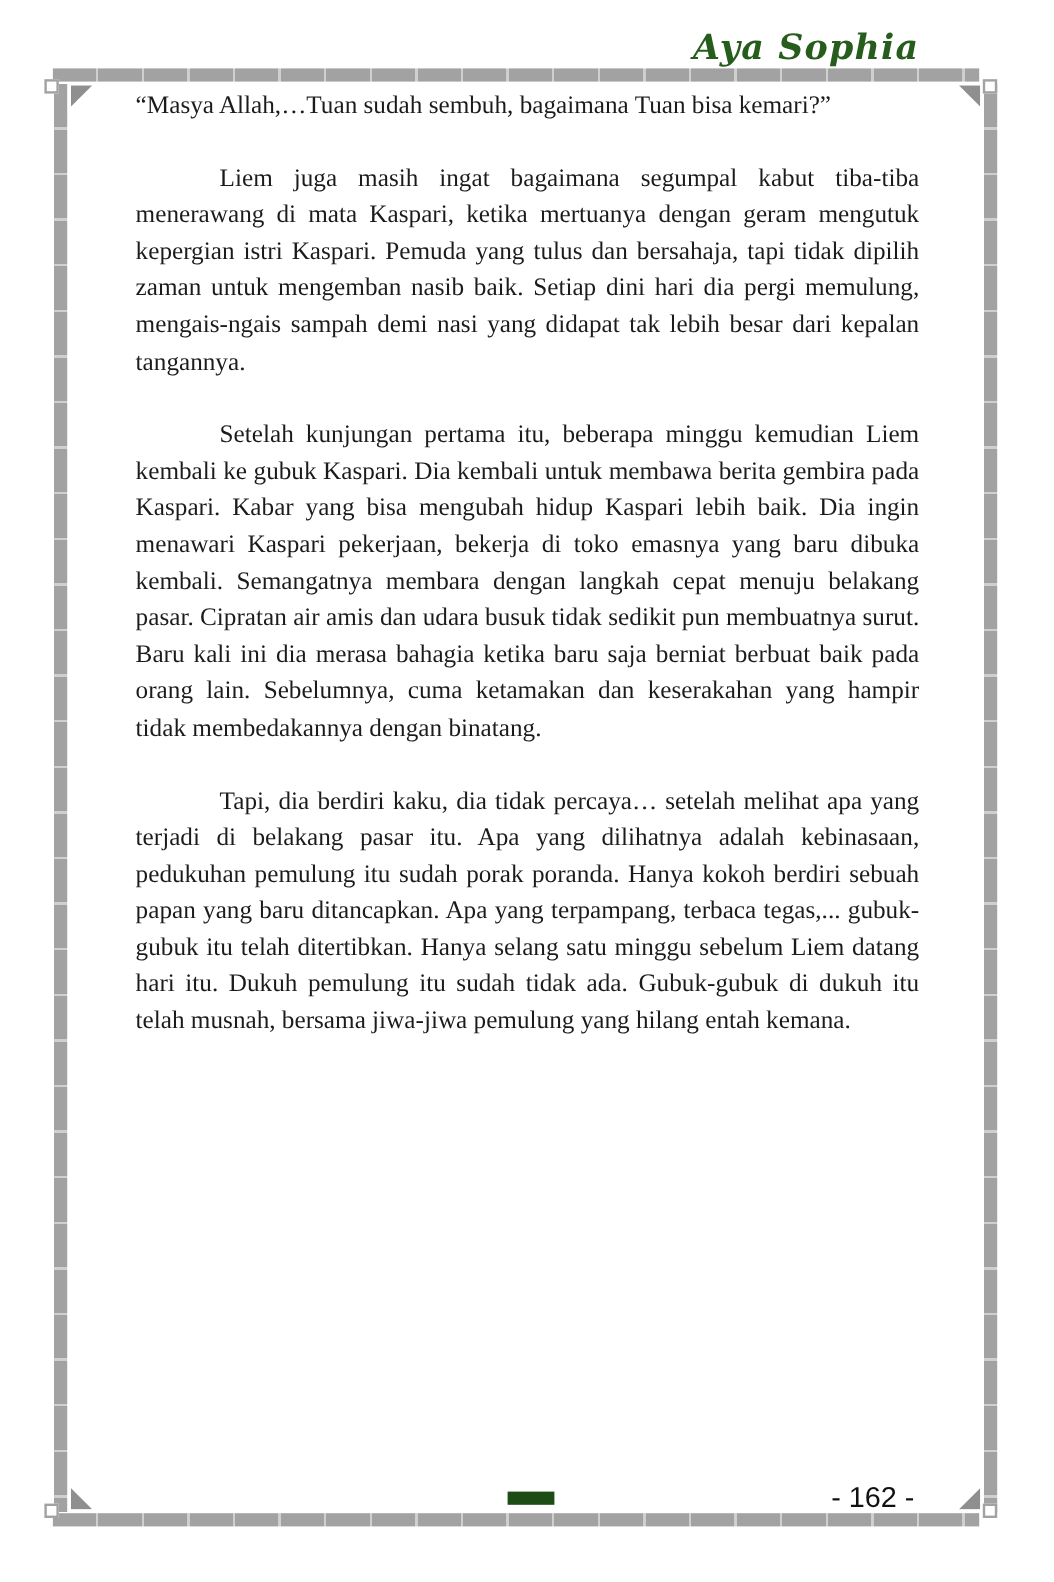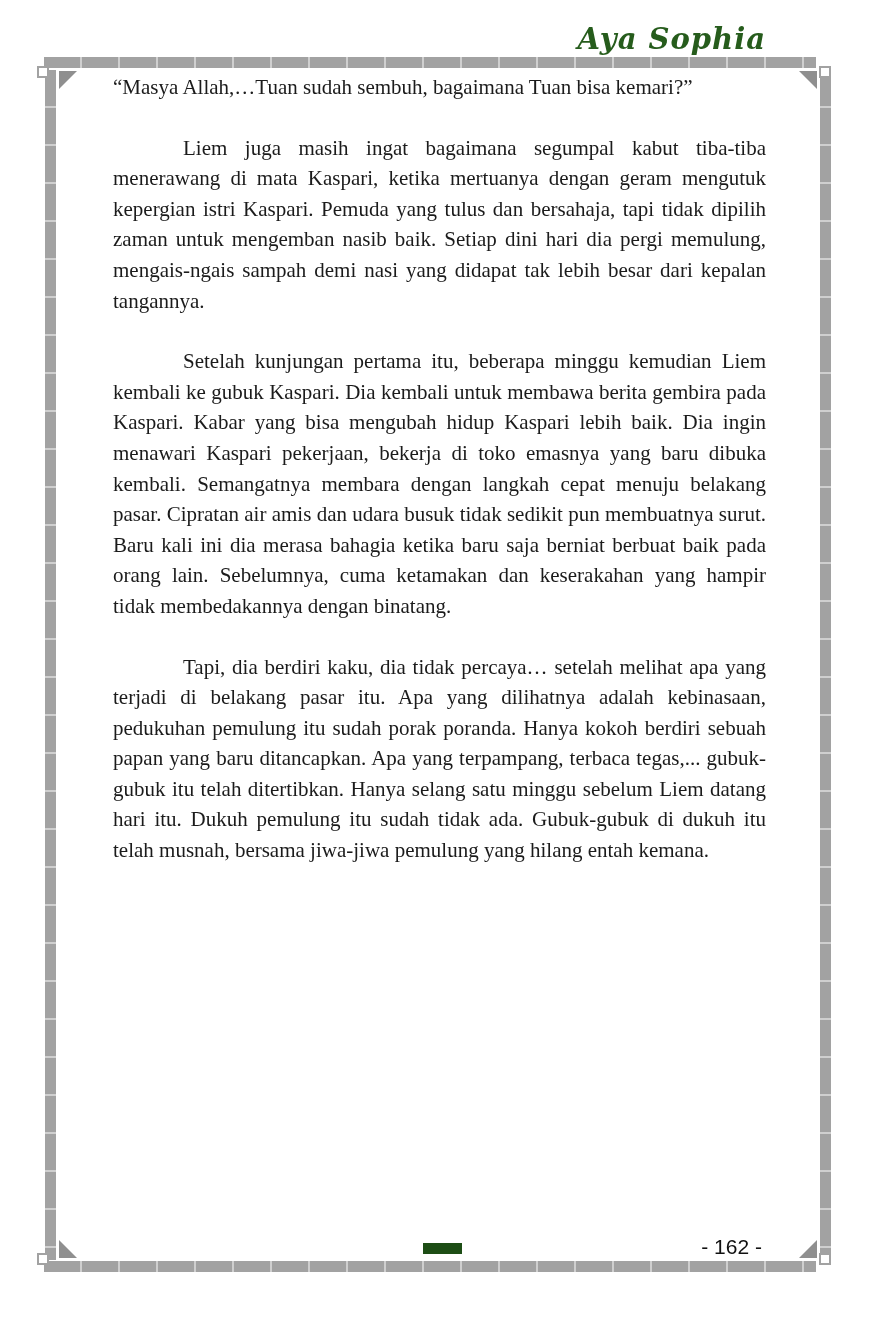--- a/index.html
+++ b/index.html
@@ -85,21 +85,21 @@
   .section-divider{
     position:absolute;
     left:423px;top:1243px;
     width:39px;height:11px;
     background:var(--accent-green);
   }
   .page-number{
     position:absolute;
     top:1235px;right:116px;
     font-family:"Liberation Sans", sans-serif;
-    font-size:21px;
+    font-size:24px;
     color:#111111;
     white-space:nowrap;
   }
 </style>
 </head>
 <body>
 
 <div class="page">
 
   <div class="running-header">Aya Sophia</div>

